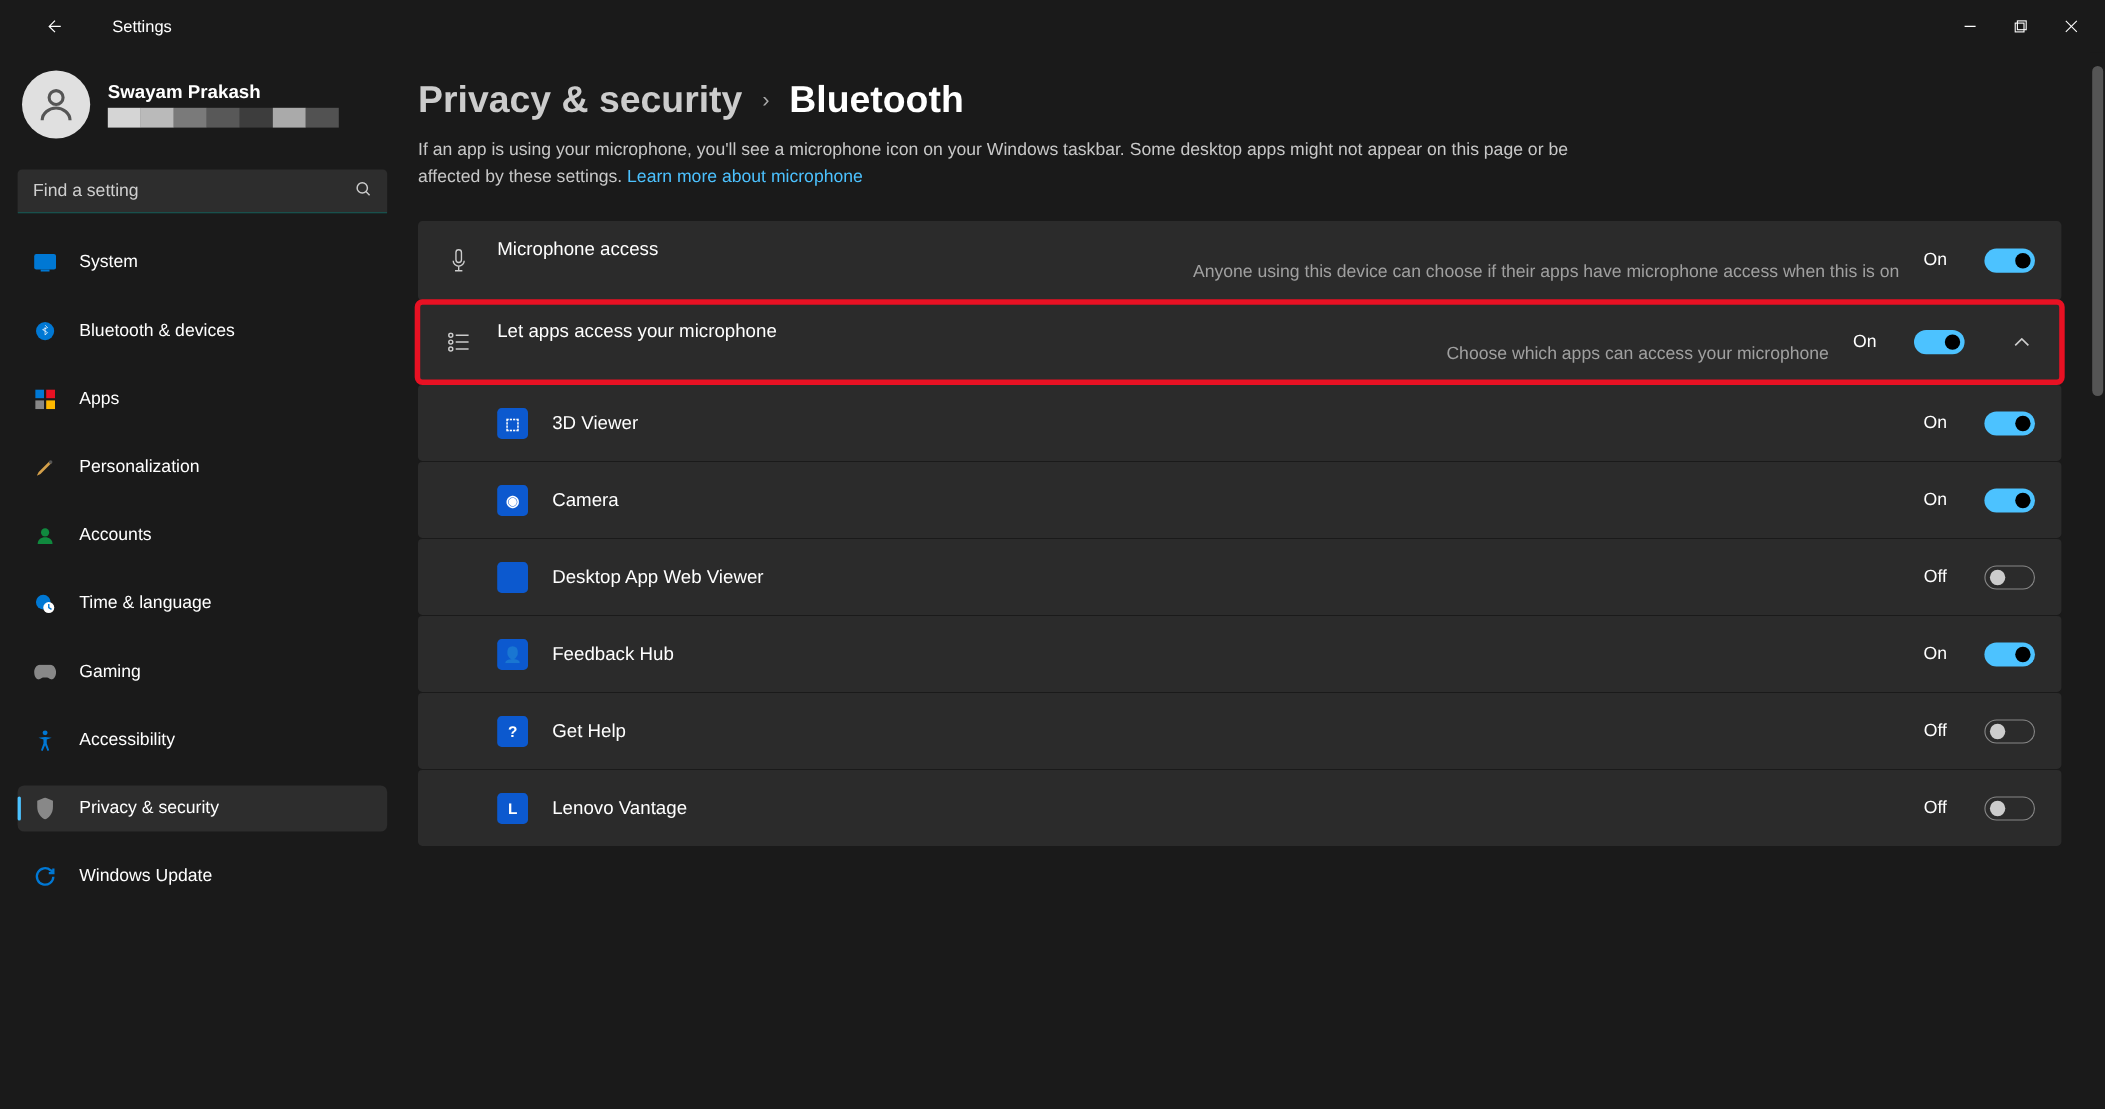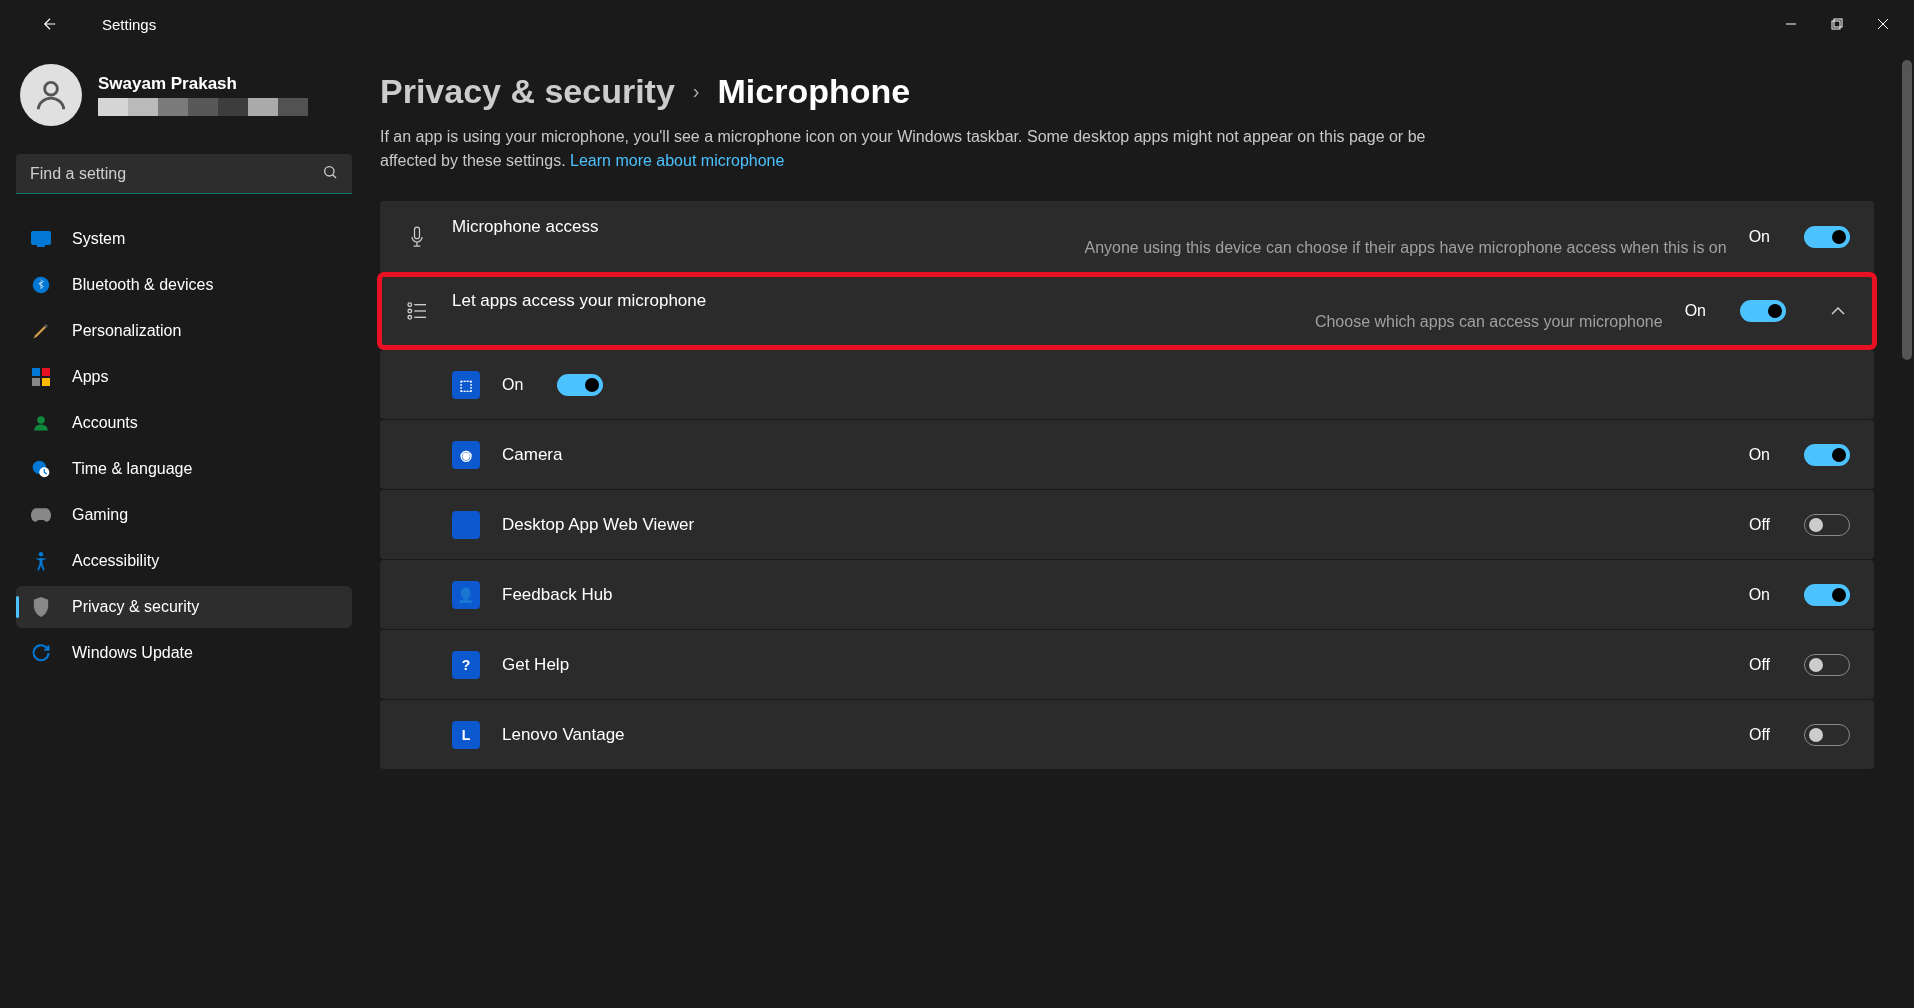--- a/index.html
+++ b/index.html
@@ -20,21 +20,21 @@
 .profile-name { font-size: 17px; font-weight: 600; }
 .profile-email { width: 210px; height: 18px; display:flex; margin-top:4px; }
 .profile-email span { flex:1; }
 .pe1{background:#d5d5d5;} .pe2{background:#bababa;} .pe3{background:#7a7a7a;} .pe4{background:#585858;} .pe5{background:#3d3d3d;} .pe6{background:#aaa;} .pe7{background:#525252;}
 
 .search-box { position: relative; margin-bottom: 24px; }
 .search-input { width: 100%; height: 40px; background: #2d2d2d; border: none; border-bottom: 1px solid #0f766e; border-radius: 4px 4px 0 0; padding: 0 44px 0 14px; color: #fff; font-size: 16px; outline: none; }
 .search-input::placeholder { color: #cfcfcf; }
 .search-icon { position: absolute; right: 14px; top: 50%; transform: translateY(-50%); }
 
-.nav { display: flex; flex-direction: column; gap: 4px; justify-content: center; }
+.nav { display: flex; flex-direction: column; gap: 20px; justify-content: center; }
 .nav-item { display: flex; align-items: center; gap: 20px; height: 42px; padding: 0 14px; border-radius: 6px; cursor: pointer; font-size: 16px; position: relative; }
 .nav-item.active { background: #2d2d2d; }
 .nav-item.active::before { content: ""; position: absolute; left: 0; top: 10px; bottom: 10px; width: 3px; background: #4cc2ff; border-radius: 2px; }
 .nav-icon { width: 22px; height: 22px; display: flex; align-items: center; justify-content: center; flex-shrink: 0; }
 
 .main { flex: 1; padding: 16px 40px 0 20px; overflow-y: auto; position: relative; }
 .breadcrumb { display: flex; align-items: center; gap: 18px; margin-bottom: 14px; margin-top: 8px; }
 .bc-parent { font-size: 34px; font-weight: 600; color: #cccccc; }
 .bc-chev { font-size: 20px; color: #aaa; }
 .bc-current { font-size: 34px; font-weight: 700; color: #ffffff; }
@@ -149,40 +149,40 @@
           <span class="nav-icon">
             <svg width="18" height="18" viewBox="0 0 24 24">
               <circle cx="12" cy="12" r="11" fill="#0078d4"></circle>
               <path d="M12 4v16l5-5-10-6 10-4-5-5" stroke="#fff" stroke-width="1.5" fill="none" transform="scale(0.6) translate(8 8)"></path>
             </svg>
           </span>
           <span>Bluetooth &amp; devices</span>
         </div>
       <div class="nav-item">
           <span class="nav-icon">
-            <svg width="20" height="20" viewBox="0 0 24 24">
-              <path d="M3 21l4-2 12-12-2-2L5 17z" fill="#d4a04a"></path>
-              <circle cx="18" cy="6" r="2" fill="#555"></circle>
-            </svg>
-          </span>
-          <span>Personalization</span>
-        </div>
-      <div class="nav-item">
-          <span class="nav-icon">
             <svg width="18" height="18" viewBox="0 0 18 18">
               <rect x="0" y="0" width="8" height="8" fill="#0078d4"></rect>
               <rect x="10" y="0" width="8" height="8" fill="#e81123"></rect>
               <rect x="0" y="10" width="8" height="8" fill="#888"></rect>
               <rect x="10" y="10" width="8" height="8" fill="#ffb900"></rect>
             </svg>
           </span>
           <span>Apps</span>
         </div>
       <div class="nav-item">
           <span class="nav-icon">
+            <svg width="20" height="20" viewBox="0 0 24 24">
+              <path d="M3 21l4-2 12-12-2-2L5 17z" fill="#d4a04a"></path>
+              <circle cx="18" cy="6" r="2" fill="#555"></circle>
+            </svg>
+          </span>
+          <span>Personalization</span>
+        </div>
+      <div class="nav-item">
+          <span class="nav-icon">
             <svg width="18" height="18" viewBox="0 0 24 24" fill="#10893e">
               <circle cx="12" cy="8" r="5"></circle>
               <path d="M3 22c0-5 4-8 9-8s9 3 9 8z"></path>
             </svg>
           </span>
           <span>Accounts</span>
         </div>
       <div class="nav-item">
           <span class="nav-icon">
             <svg width="20" height="20" viewBox="0 0 24 24">
@@ -227,21 +227,21 @@
           <span>Windows Update</span>
         </div>
     </div>
   </div>
 
   <div class="main-wrapper">
   <div class="main">
     <div class="breadcrumb">
       <span class="bc-parent">Privacy &amp; security</span>
       <span class="bc-chev">›</span>
-      <span class="bc-current">Microphone</span>
+      <span class="bc-current">Bluetooth</span>
     </div>
 
     <div class="description">
       <span>If an app is using your microphone, you'll see a microphone icon on your Windows taskbar. Some desktop apps might not appear on this page or be affected by these settings.  </span><span class="link">Learn more about microphone</span>
     </div>
 
     <div class="settings-list">
 
       <div class="setting-row">
         <div class="setting-icon">
@@ -282,20 +282,23 @@
         <div class="chevron">
           <svg width="14" height="8" viewBox="0 0 14 8" fill="none" stroke="#ccc" stroke-width="1.5">
                 <path d="M1 7l6-6 6 6"></path>
               </svg>
         </div>
       </div>
 
       <div id="apps-container">
             <div class="app-row">
               <div class="app-icon" style="background:#0c59cf">⬚</div>
+              <div class="app-text">
+                <div class="app-name">3D Viewer</div>
+              </div>
               <div class="toggle-label">On</div>
               <div class="toggle on">
                 <div class="toggle-knob"></div>
               </div>
             </div>
             <div class="app-row">
               <div class="app-icon" style="background:#0c59cf">◉</div>
               <div class="app-text">
                 <div class="app-name">Camera</div>
               </div>

